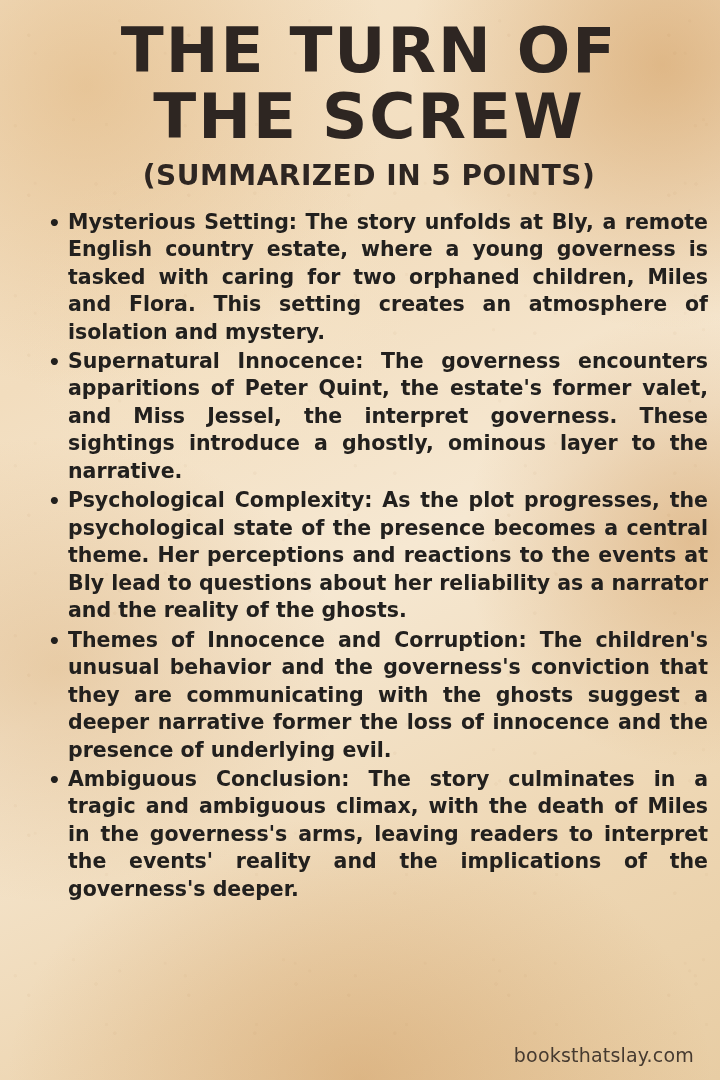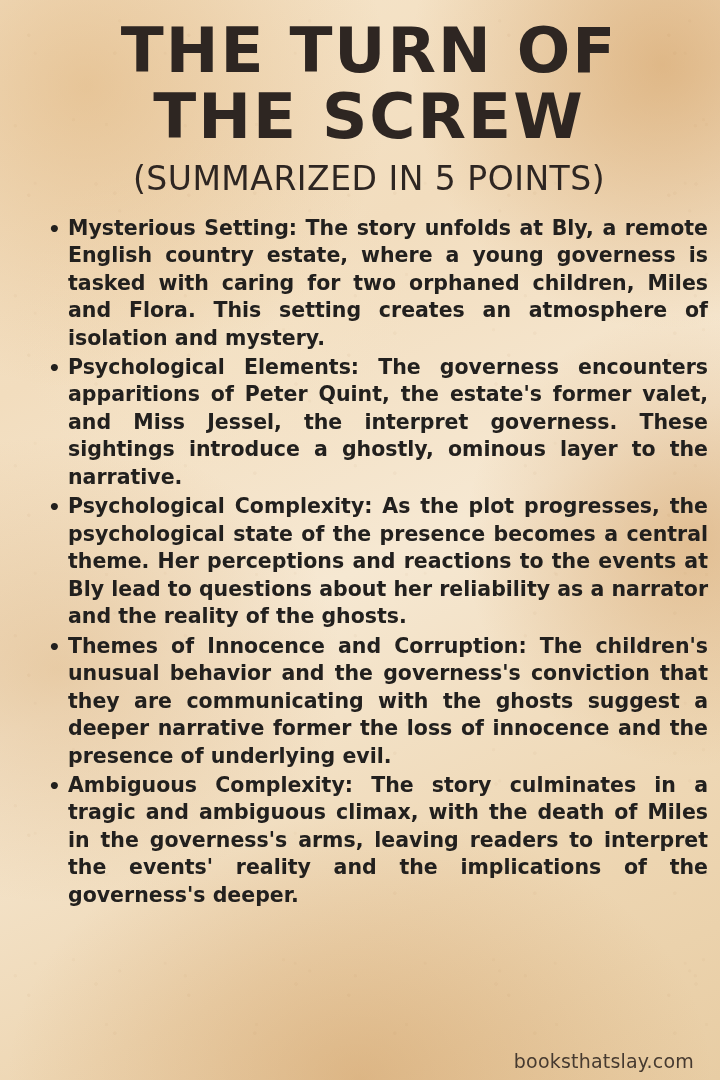--- a/index.html
+++ b/index.html
@@ -62,22 +62,22 @@
     font-family: "DejaVu Sans", sans-serif;
     font-weight: 700;
     font-size: 63px;
     letter-spacing: 2px;
     line-height: 1.04;
     text-transform: uppercase;
     color: #2e2622;
   }
   .subtitle-line {
     font-family: "DejaVu Sans", sans-serif;
-    font-weight: 400;
-    font-size: 33px;
+    font-weight: 700;
+    font-size: 28px;
     letter-spacing: 0.5px;
     line-height: 1.2;
     margin-top: 10px;
     text-transform: uppercase;
     color: #2e2622;
   }
 
   ul.points {
     list-style: none;
     margin: 16px 0 0 0;
@@ -102,21 +102,21 @@
     line-height: 1.34;
     color: #22201e;
   }
   ul.points li .lead {
     font-weight: 700;
   }
 
   #footer {
     position: absolute;
     right: 26px;
-    bottom: 8px;
+    bottom: 14px;
     z-index: 3;
     font-family: "DejaVu Sans", sans-serif;
     font-size: 19px;
     font-weight: 400;
     color: #463a30;
     letter-spacing: 0.2px;
   }
 </style>
 </head>
 <body>
@@ -132,32 +132,32 @@
       <div class="subtitle-line">(Summarized in 5 Points)</div>
     </div>
 
     <ul class="points">
       <li>
         <span class="bullet">•</span>
         <span class="lead">Mysterious Setting:</span><span class="body"> The story unfolds at Bly, a remote English country estate, where a young governess is tasked with caring for two orphaned children, Miles and Flora. This setting creates an atmosphere of isolation and mystery.</span>
       </li>
       <li>
         <span class="bullet">•</span>
-        <span class="lead">Psychological Elements:</span><span class="body"> The governess encounters apparitions of Peter Quint, the estate's former valet, and Miss Jessel, the interpret governess. These sightings introduce a ghostly, ominous layer to the narrative.</span>
+        <span class="lead">Supernatural Innocence:</span><span class="body"> The governess encounters apparitions of Peter Quint, the estate's former valet, and Miss Jessel, the interpret governess. These sightings introduce a ghostly, ominous layer to the narrative.</span>
       </li>
       <li>
         <span class="bullet">•</span>
         <span class="lead">Psychological Complexity:</span><span class="body"> As the plot progresses, the psychological state of the presence becomes a central theme. Her perceptions and reactions to the events at Bly lead to questions about her reliability as a narrator and the reality of the ghosts.</span>
       </li>
       <li>
         <span class="bullet">•</span>
         <span class="lead">Themes of Innocence and Corruption:</span><span class="body"> The children's unusual behavior and the governess's conviction that they are communicating with the ghosts suggest a deeper narrative former the loss of innocence and the presence of underlying evil.</span>
       </li>
       <li>
         <span class="bullet">•</span>
-        <span class="lead">Ambiguous Complexity:</span><span class="body"> The story culminates in a tragic and ambiguous climax, with the death of Miles in the governess's arms, leaving readers to interpret the events' reality and the implications of the governess's deeper.</span>
+        <span class="lead">Ambiguous Conclusion:</span><span class="body"> The story culminates in a tragic and ambiguous climax, with the death of Miles in the governess's arms, leaving readers to interpret the events' reality and the implications of the governess's deeper.</span>
       </li>
     </ul>
 
   </div>
 
   <div id="footer">booksthatslay.com</div>
 </div>
 
 </body></html>

